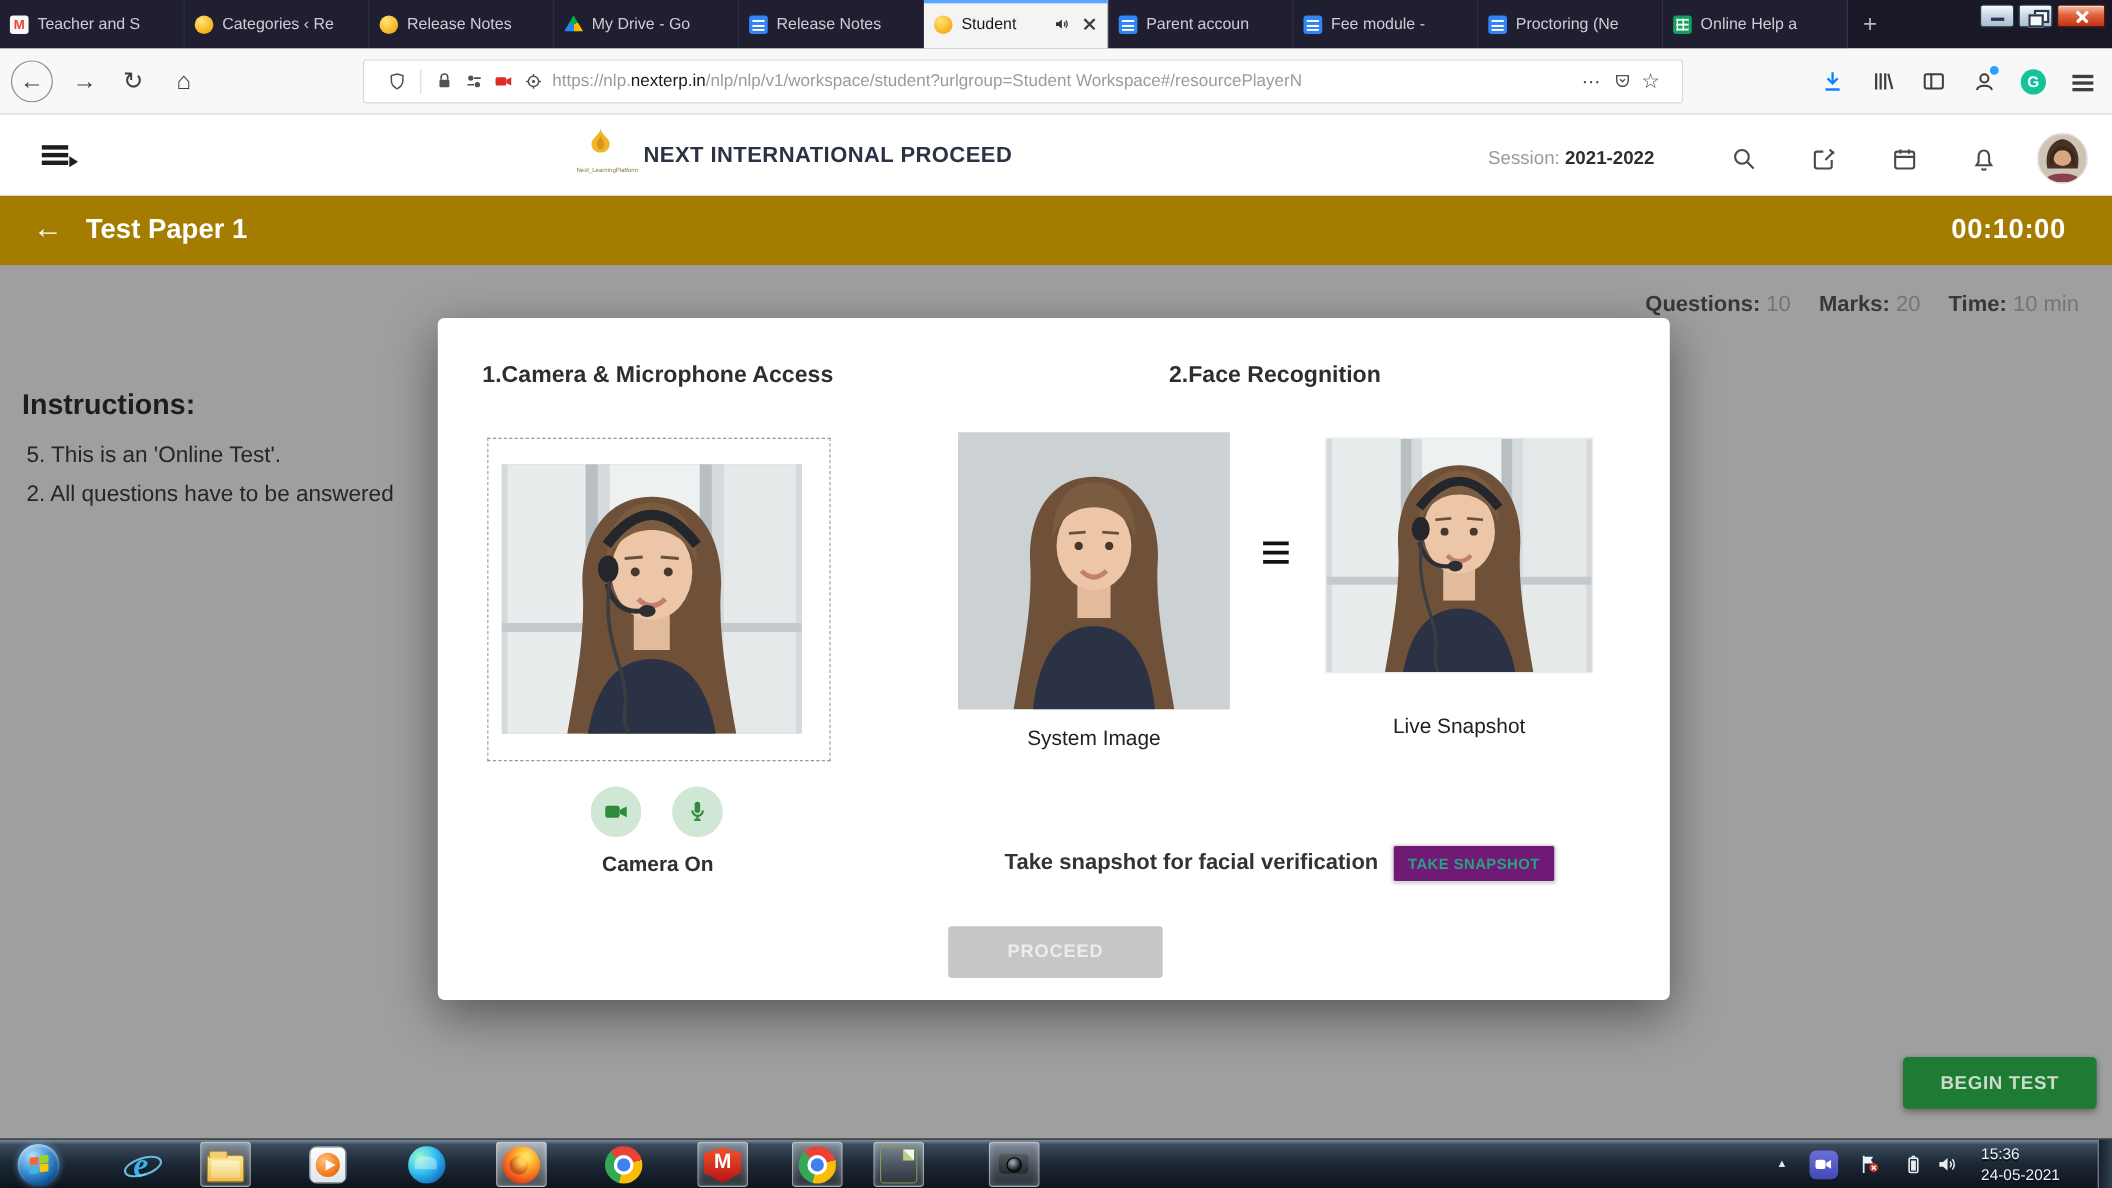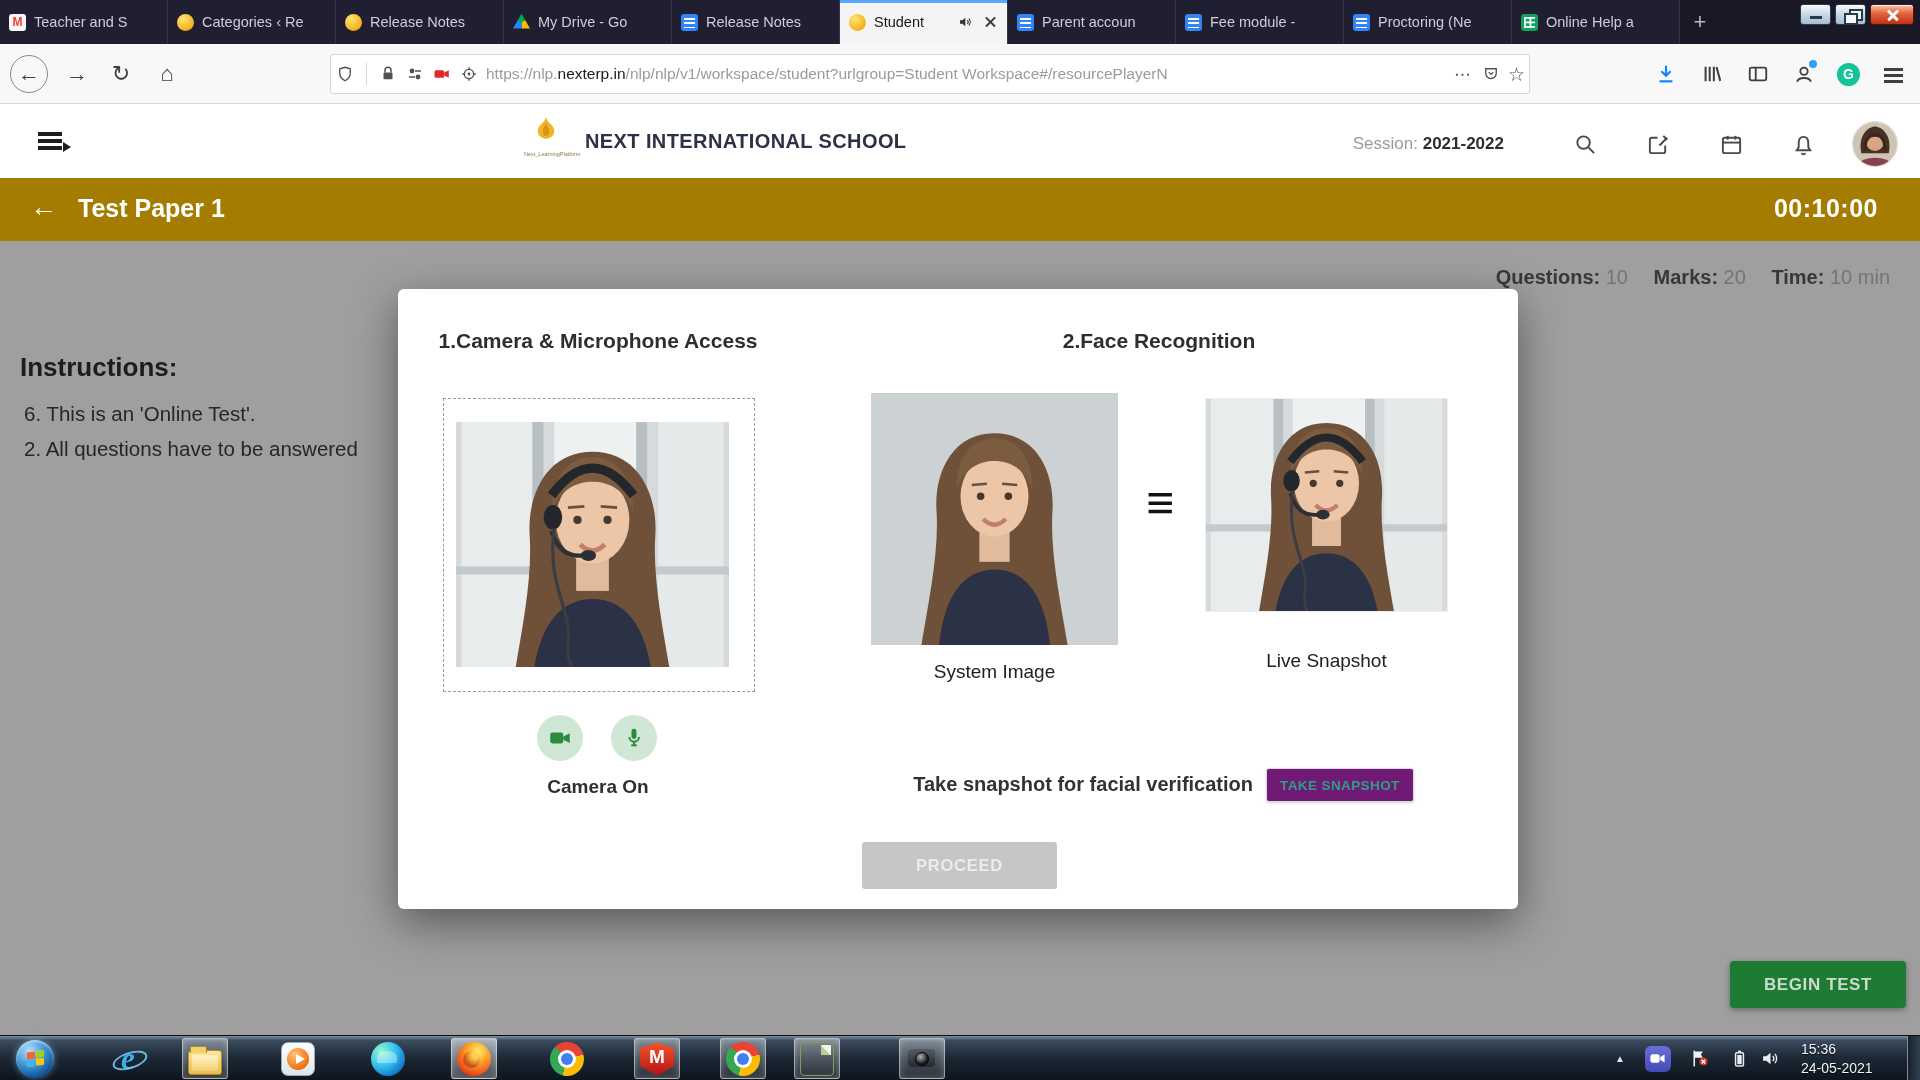--- a/index.html
+++ b/index.html
@@ -37,21 +37,21 @@
 .wbtn-close::before,.wbtn-close::after{content:"";position:absolute;left:15px;top:9px;width:14px;height:2.6px;background:#fff;border-radius:1px}
 .wbtn-close::before{transform:rotate(45deg)}
 .wbtn-close::after{transform:rotate(-45deg)}
 
 
 .navbar{position:absolute;left:0;top:44px;width:1920px;height:60px;background:#f8f8f9;border-bottom:1px solid #d9d9dc}
 .nav-btn{position:absolute;top:11px;width:38px;height:38px;display:flex;align-items:center;justify-content:center}
 .nav-glyph{font-size:22px;color:#3e3e43;line-height:1}
 .nav-back{left:10px;border:1.5px solid #84878c;border-radius:50%;background:#f8f8f9}
 .nav-fwd{left:58px}.nav-reload{left:102px}.nav-home{left:148px}
-.urlbar{position:absolute;left:330px;top:10px;width:1200px;height:40px;background:#fff;border:1px solid #d7d7db;border-radius:3px;display:flex;align-items:center;padding:0 4px;gap:7px}
+.urlbar{position:absolute;left:330px;top:10px;width:1200px;height:40px;background:#fff;border:1px solid #d7d7db;border-radius:3px;display:flex;align-items:center;padding:0 20px;gap:7px}
 .ub-icon{width:20px;height:20px;flex:none;display:flex;align-items:center;justify-content:center}
 .ub-icon svg{width:18px;height:18px}
 .ub-sep{width:1px;height:22px;background:#d7d7db;margin:0 4px;flex:none}
 .url-text{flex:1;font-size:15.5px;white-space:nowrap;overflow:hidden;color:#9b9b9f}
 .url-text .dom{color:#1b1b1d}
 .ub-dots{font-size:17px;color:#4a4a4f;padding:0 3px}
 .ub-star{font-size:19px;color:#4a4a4f}
 .nav-right{position:absolute;right:14px;top:11px;display:flex;align-items:center;gap:21px;height:38px}
 .nav-right .tool{width:25px;height:25px;display:flex;align-items:center;justify-content:center;position:relative}
 .nav-right svg{width:22px;height:22px}
@@ -321,21 +321,21 @@
 
   <div class="app-header">
     <span class="hamb"></span>
     <span class="logo">
       <svg viewBox="0 0 24 26">
           <path d="M12 1 C10.5 7 5.5 8 4.5 12.5 C3.5 18 8 21 12 21 C16 21 20.5 18 19.5 12.5 C18.5 8 13.5 7 12 1 Z" fill="#f0b429"></path>
           <path d="M12 7 C11 10 9 11 9 14 C9 17 10.5 18.5 12 18.5 C13.5 18.5 15 17 15 14 C15 11 13 10 12 7 Z" fill="#d69515"></path>
         </svg>
       <span class="logo-cap">Next_LearningPlatform</span>
     </span>
-    <span class="school">NEXT INTERNATIONAL SCHOOL</span>
+    <span class="school">NEXT INTERNATIONAL PROCEED</span>
     <span class="session"><span class="s-lab">Session:</span> <span class="s-val">2021-2022</span></span>
     <span class="hdr-tool ht-search">
         <svg viewBox="0 0 24 24" fill="none" stroke="#4a4a4a" stroke-width="2">
           <circle cx="10" cy="10" r="6.5"></circle>
           <line x1="15" y1="15" x2="21" y2="21"></line>
         </svg>
       </span>
     <span class="hdr-tool ht-compose">
         <svg viewBox="0 0 24 24" fill="none" stroke="#4a4a4a" stroke-width="2">
           <path d="M19 13 V19 a2 2 0 0 1 -2 2 H5 a2 2 0 0 1 -2 -2 V7 a2 2 0 0 1 2 -2 H11"></path>
@@ -376,21 +376,21 @@
     <span class="lab">Questions:</span>
     <span class="val">10</span>
     <span class="lab">Marks:</span>
     <span class="val">20</span>
     <span class="lab">Time:</span>
     <span class="val">10 min</span>
   </div>
 
   <div class="instr-head">Instructions:</div>
   <div class="instr-list">
-      <div class="instr-item"><span>6. This is an 'Online Test'.</span></div>
+      <div class="instr-item"><span>5. This is an 'Online Test'.</span></div>
       <div class="instr-item"><span>2. All questions have to be answered</span></div>
     </div>
 
   <button class="begin-test">BEGIN TEST</button>
 
   <div class="modal">
     <div class="sec-title sec1">1.Camera &amp; Microphone Access</div>
     <div class="sec-title sec2">2.Face Recognition</div>
 
     <div class="cam-dashed"></div>

